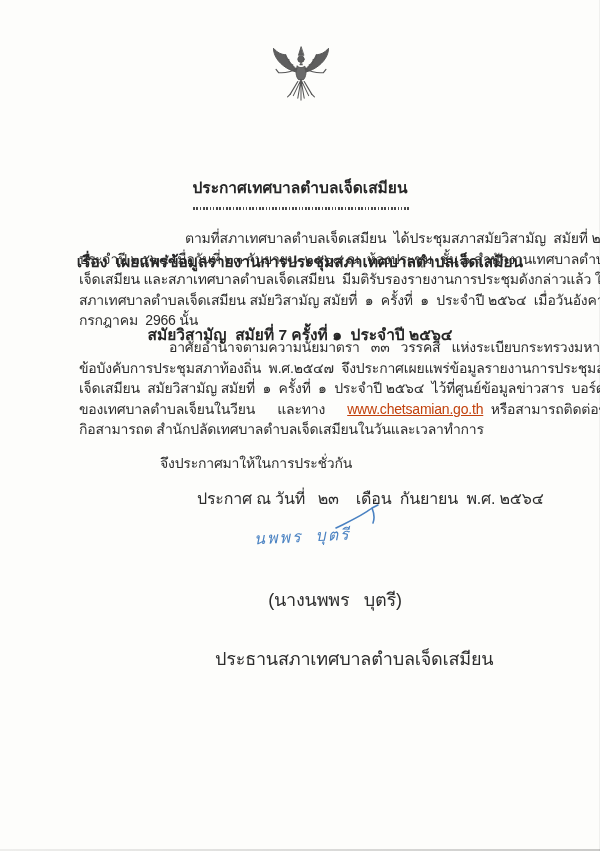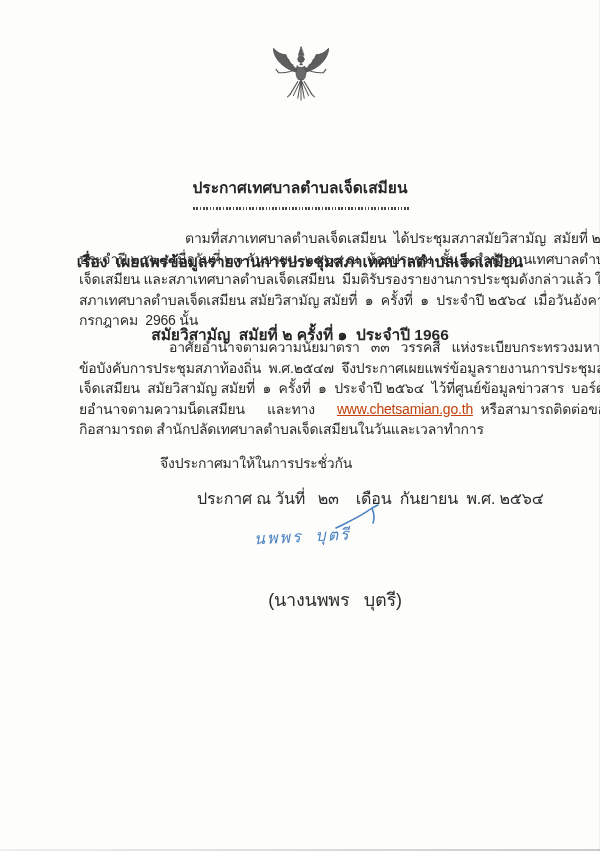--- a/index.html
+++ b/index.html
@@ -95,52 +95,53 @@
 
         <path d="M45,56 L33,76 M55,56 L67,76" stroke-width="1.8"></path>
         <path d="M33,76 L29,80 M67,76 L71,80" stroke-width="1.6"></path>
       </g>
     </svg>
   </div>
 
   <div class="title-block">
     <div>ประกาศเทศบาลตำบลเจ็ดเสมียน</div>
     <div>เรื่อง  เผยแพร่ข้อมูลรายงานการประชุมสภาเทศบาลตำบลเจ็ดเสมียน</div>
-    <div>สมัยวิสามัญ  สมัยที่ ๒ ครั้งที่ ๑  ประจำปี 1966</div>
+    <div>สมัยวิสามัญ  สมัยที่ 7 ครั้งที่ ๑  ประจำปี ๒๕๖๔</div>
   </div>
 
   <div class="dotted-line"></div>
 
   <div class="para p1">
     <div class="line indent1">ตามที่สภาเทศบาลตำบลเจ็ดเสมียน  ได้ประชุมสภาสมัยวิสามัญ  สมัยที่ ๒  ครั้งที่  ๑</div>
     <div class="line">ประจำปี ๒๕๖๔ เมื่อวันที่ ๒๓ กันยายน  ๒๕๖๔ ณ  ห้องประชุม  ชั้น ๑ สำนักงานเทศบาลตำบล</div>
     <div class="line">เจ็ดเสมียน และสภาเทศบาลตำบลเจ็ดเสมียน  มีมติรับรองรายงานการประชุมดังกล่าวแล้ว ในการประชุม</div>
     <div class="line">สภาเทศบาลตำบลเจ็ดเสมียน สมัยวิสามัญ สมัยที่  ๑  ครั้งที่  ๑  ประจำปี ๒๕๖๔  เมื่อวันอังคารที่  ๒๗</div>
     <div class="line">กรกฎาคม  2966 นั้น</div>
   </div>
 
   <div class="para p2">
     <div class="line indent2">อาศัยอำนาจตามความนัยมาตรา   ๓๓   วรรคสี่   แห่งระเบียบกระทรวงมหาดไทยว่าด้วย</div>
     <div class="line">ข้อบังคับการประชุมสภาท้องถิ่น  พ.ศ.๒๕๔๗  จึงประกาศเผยแพร่ข้อมูลรายงานการประชุมสภาเทศบาลตำบล</div>
     <div class="line">เจ็ดเสมียน  สมัยวิสามัญ สมัยที่  ๑  ครั้งที่  ๑  ประจำปี ๒๕๖๔  ไว้ที่ศูนย์ข้อมูลข่าวสาร  บอร์ดประชาสัมพันธ์</div>
-    <div class="line"><span>ยอำนาจตามความน็ดเสมียน      และทาง      </span><span class="weblink">www.chetsamian.go.th</span><span>  หรือสามารถติดต่อขอข้อมูลได้ที่งาน</span></div>
+    <div class="line"><span>ของเทศบาลตำบลเจ็ยนในวียน      และทาง      </span><span class="weblink">www.chetsamian.go.th</span><span>  หรือสามารถติดต่อขอข้อมูลได้ที่งาน</span></div>
     <div class="line">กิอสามารถต สำนักปลัดเทศบาลตำบลเจ็ดเสมียนในวันและเวลาทำการ</div>
   </div>
 
   <div class="closing">จึงประกาศมาให้ในการประชั่วกัน</div>
 
   <div class="dateline">ประกาศ ณ วันที่   ๒๓    เดือน  กันยายน  พ.ศ. ๒๕๖๔</div>
 
   <div class="signature">
     <span class="flourish">
       <svg width="46" height="26" viewBox="0 0 46 26" xmlns="http://www.w3.org/2000/svg">
         <path d="M2,24 C14,18 28,12 38,4 L44,1 M38,4 C40,9 41,14 39,19" stroke="#4a82c2" stroke-width="1.6" fill="none" stroke-linecap="round"></path>
       </svg>
     </span>
     <span class="script">นพพร  บุตรี</span>
   </div>
 
   <div class="signer-block">
     <div>(นางนพพร   บุตรี)</div>
+    <div>ประธานสภาเทศบาลตำบลเจ็ดเสมียน</div>
   </div>
 
   <div class="scan-edge-bottom"></div>
 </div>
 
 </body></html>

